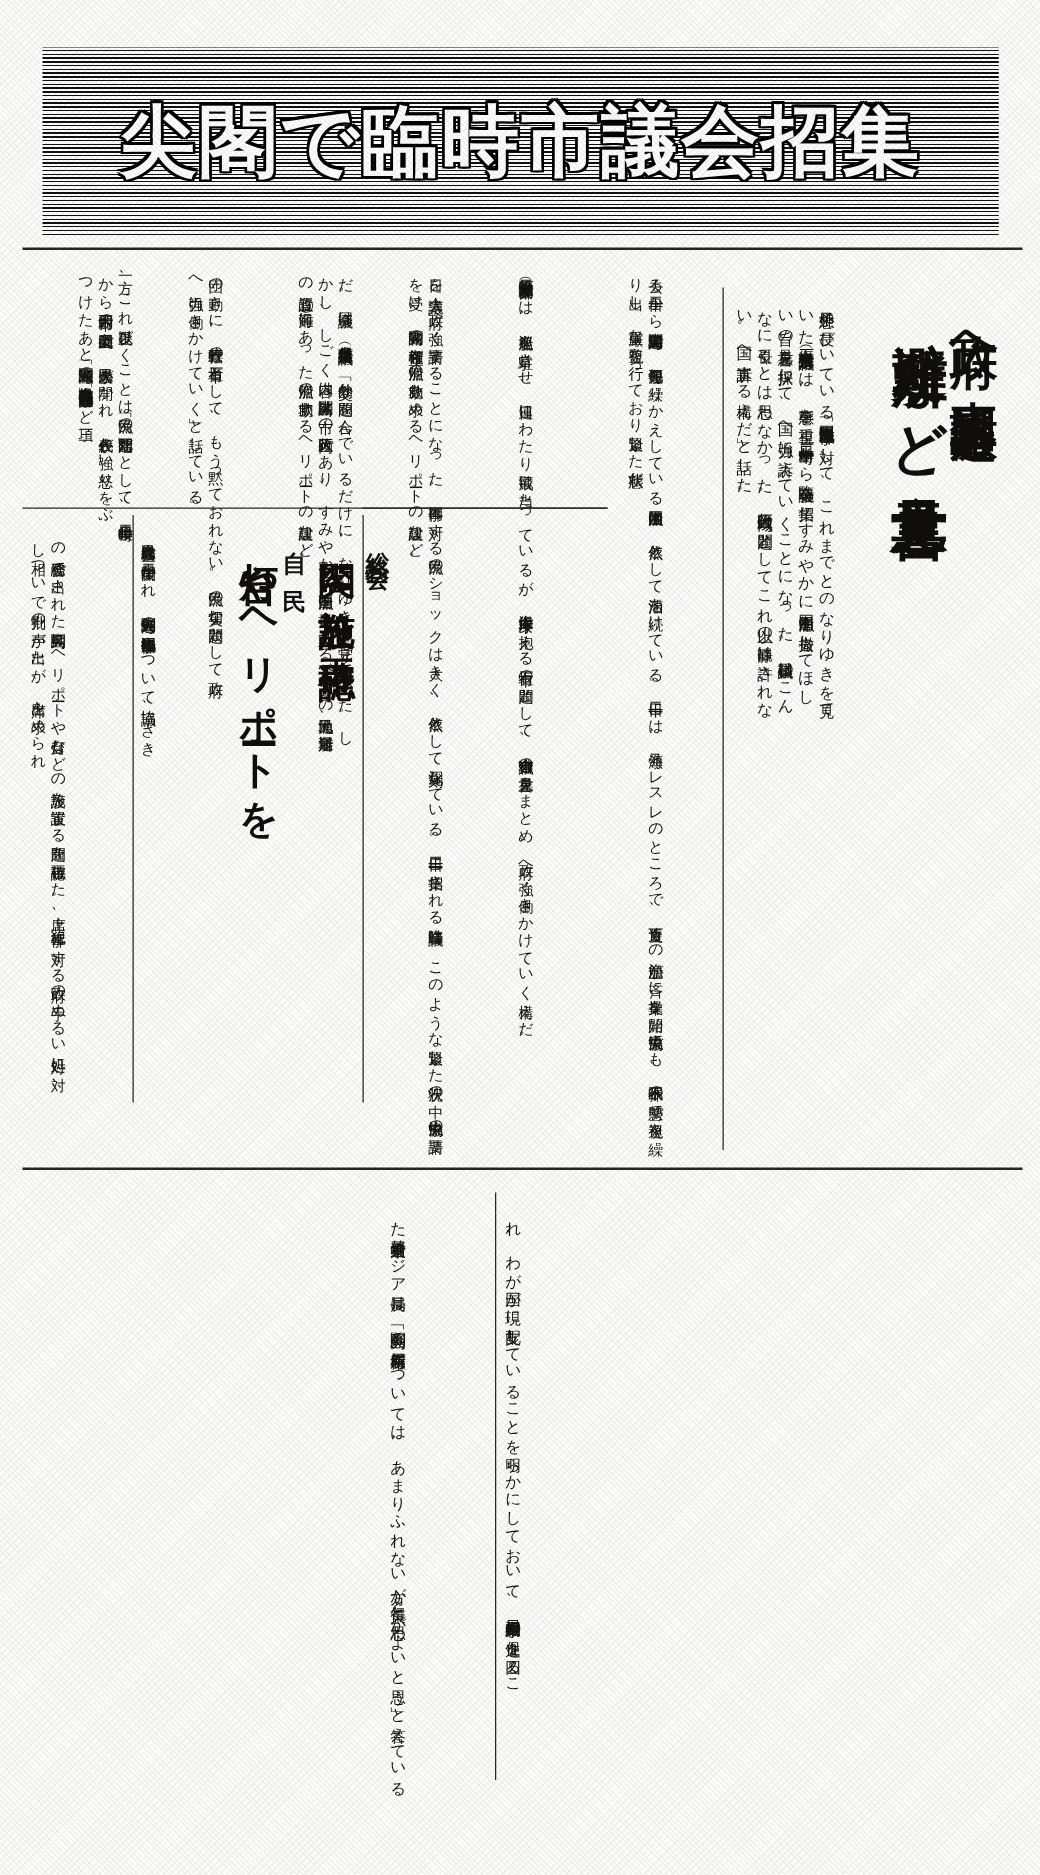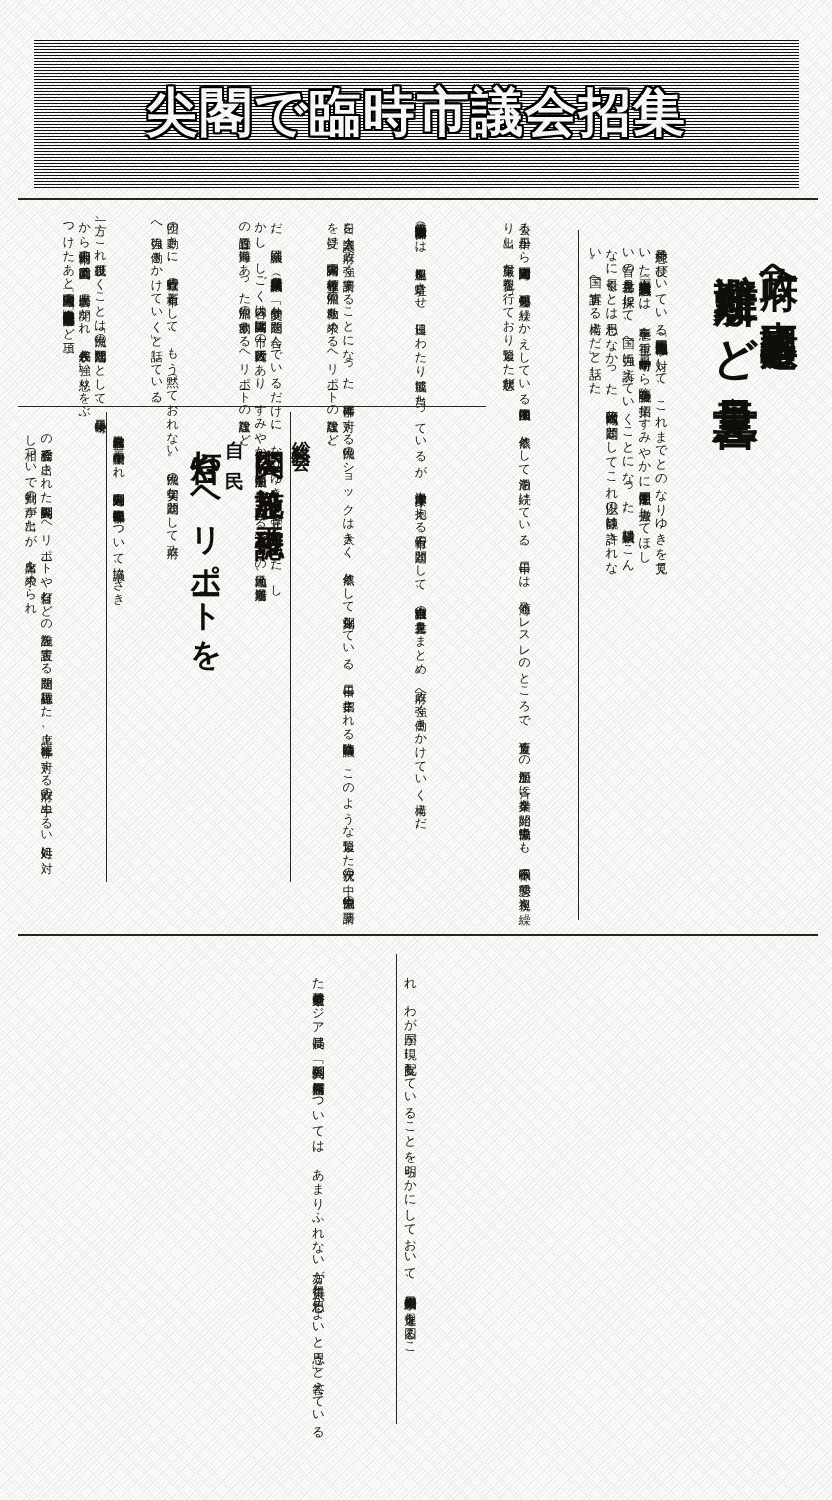--- a/index.html
+++ b/index.html
@@ -41,21 +41,21 @@
   }
   .masthead-text {
     position: absolute;
     left: 0; top: 0;
     width: 765px; height: 150px;
     display: flex;
     align-items: center;
     justify-content: center;
     font-family: "DejaVu Sans", "Liberation Sans", sans-serif;
     font-weight: 700;
-    font-size: 52px;
+    font-size: 62px;
     letter-spacing: 2px;
     color: #ffffff;
     text-shadow:
       2px 0 0 #000, -2px 0 0 #000, 0 2px 0 #000, 0 -2px 0 #000,
       2px 2px 0 #000, -2px -2px 0 #000, 2px -2px 0 #000, -2px 2px 0 #000;
     white-space: nowrap;
   }
 
   
   .article-area {

